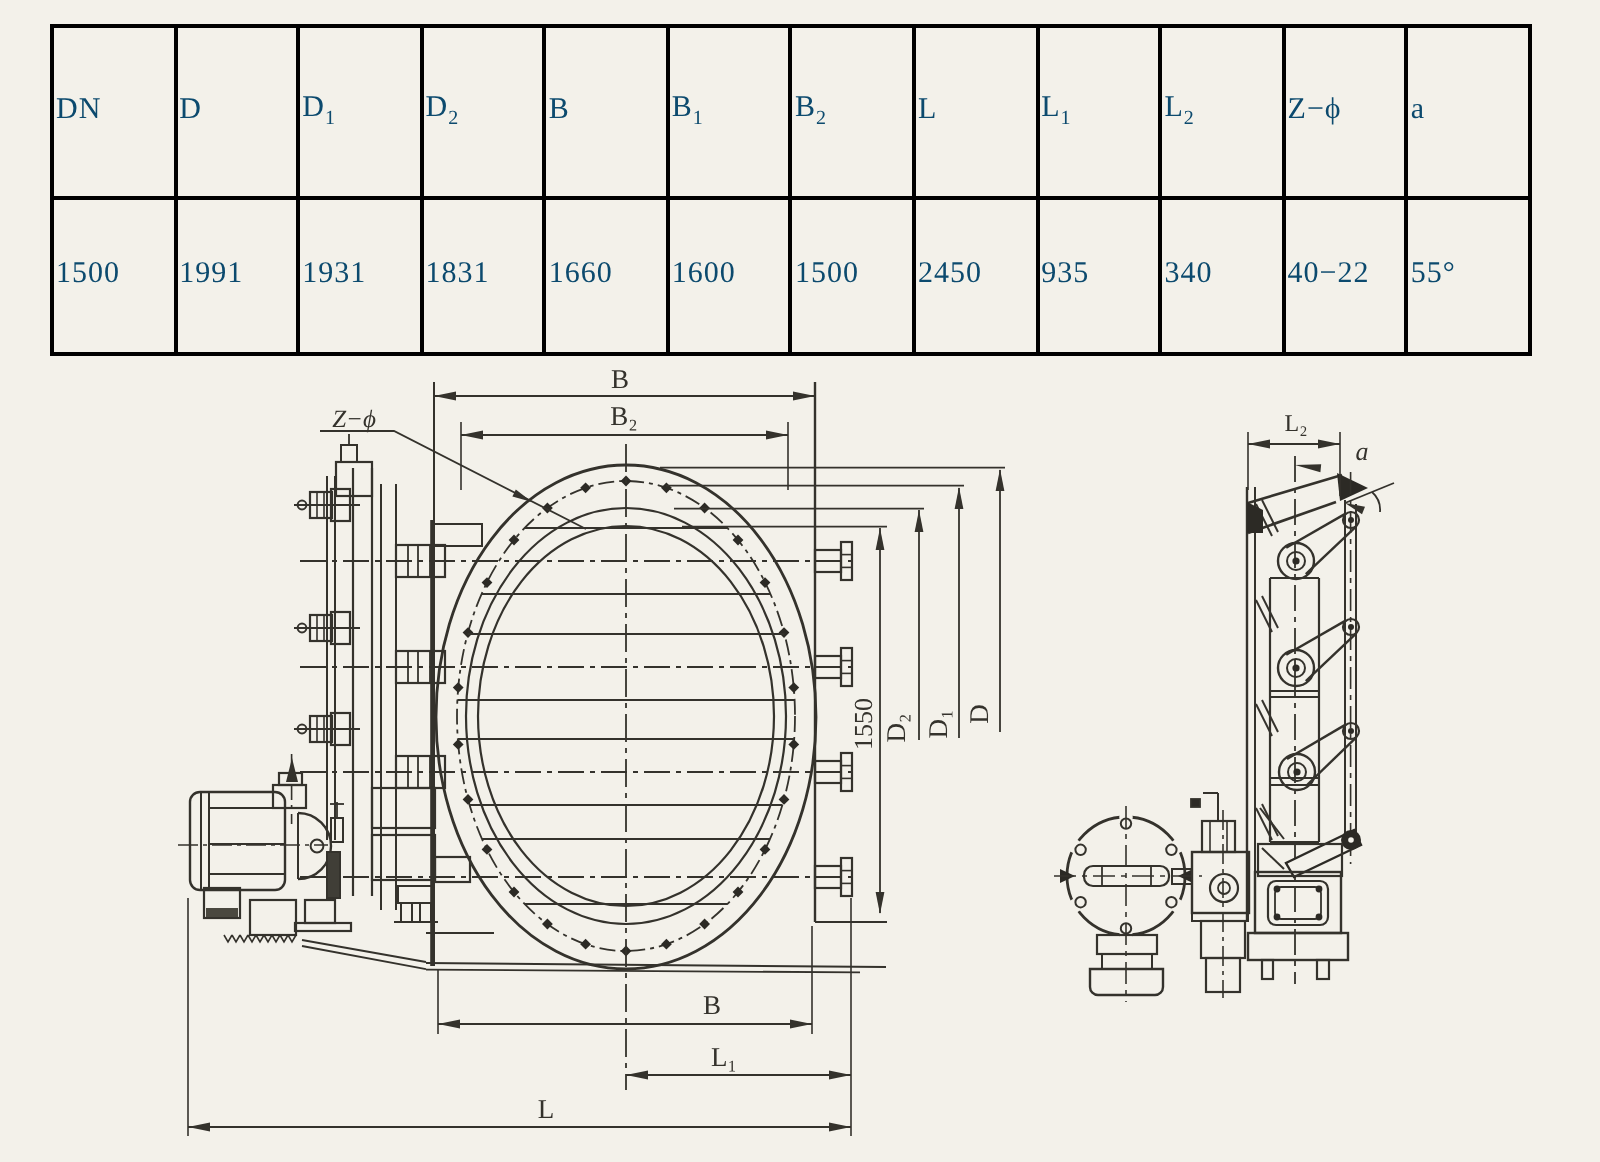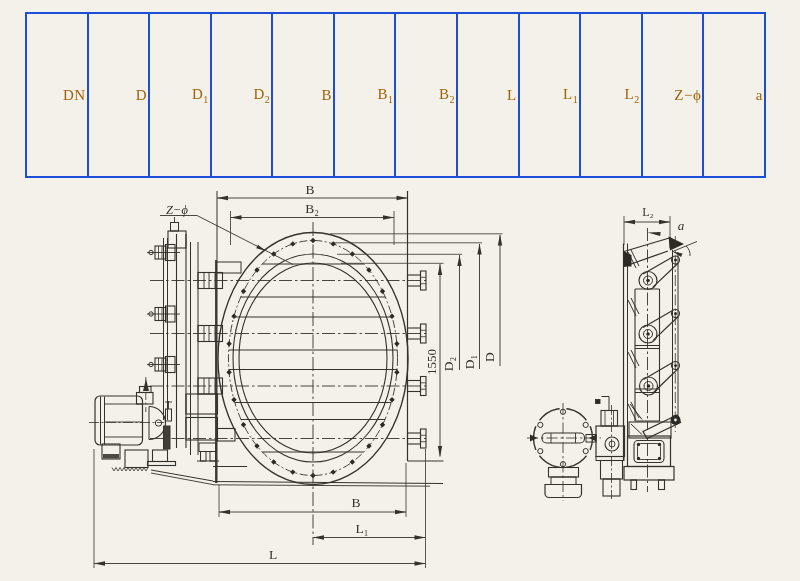--- a/index.html
+++ b/index.html
@@ -1,35 +1,49 @@
 <!DOCTYPE html>
 <html><head><meta charset="utf-8"><style>
 html,body{margin:0;padding:0;width:800px;height:581px;background:#f3f1ea;overflow:hidden}
 body{position:relative;font-family:"Liberation Serif",serif}
 table{position:absolute;left:25px;top:12px;width:741px;height:166px;border-collapse:collapse;table-layout:fixed}
-td{border:2px solid #1d4ed8;text-align:right;vertical-align:middle;font-size:15px;color:#a16207;letter-spacing:0.5px}
+td{border:2px solid #000000;text-align:left;vertical-align:middle;font-size:15px;color:#0c4a6e;letter-spacing:0.5px}
 sub{font-size:10px}
 text{fill:#34322c}
 </style></head><body>
 
 <table>
     <tbody>
       <tr>
         <td>DN</td>
         <td>D</td>
         <td>D<sub>1</sub></td>
         <td>D<sub>2</sub></td>
         <td>B</td>
         <td>B<sub>1</sub></td>
         <td>B<sub>2</sub></td>
         <td>L</td>
         <td>L<sub>1</sub></td>
         <td>L<sub>2</sub></td>
         <td>Z−ϕ</td>
         <td>a</td>
+      </tr>
+<tr>
+        <td>1500</td>
+        <td>1991</td>
+        <td>1931</td>
+        <td>1831</td>
+        <td>1660</td>
+        <td>1600</td>
+        <td>1500</td>
+        <td>2450</td>
+        <td>935</td>
+        <td>340</td>
+        <td>40−22</td>
+        <td>55°</td>
       </tr>
     </tbody>
   </table>
 
 <svg width="800" height="581" viewBox="0 0 800 581" font-family="Liberation Serif, serif" style="position:absolute;left:0;top:0">
 <line x1="217" y1="191" x2="217" y2="483" stroke="#34322c" stroke-width="1.0"></line>
     <line x1="216" y1="260" x2="216" y2="483" stroke="#34322c" stroke-width="1.8"></line>
 
 <line x1="407.5" y1="191" x2="407.5" y2="461" stroke="#34322c" stroke-width="1.2"></line>
 

